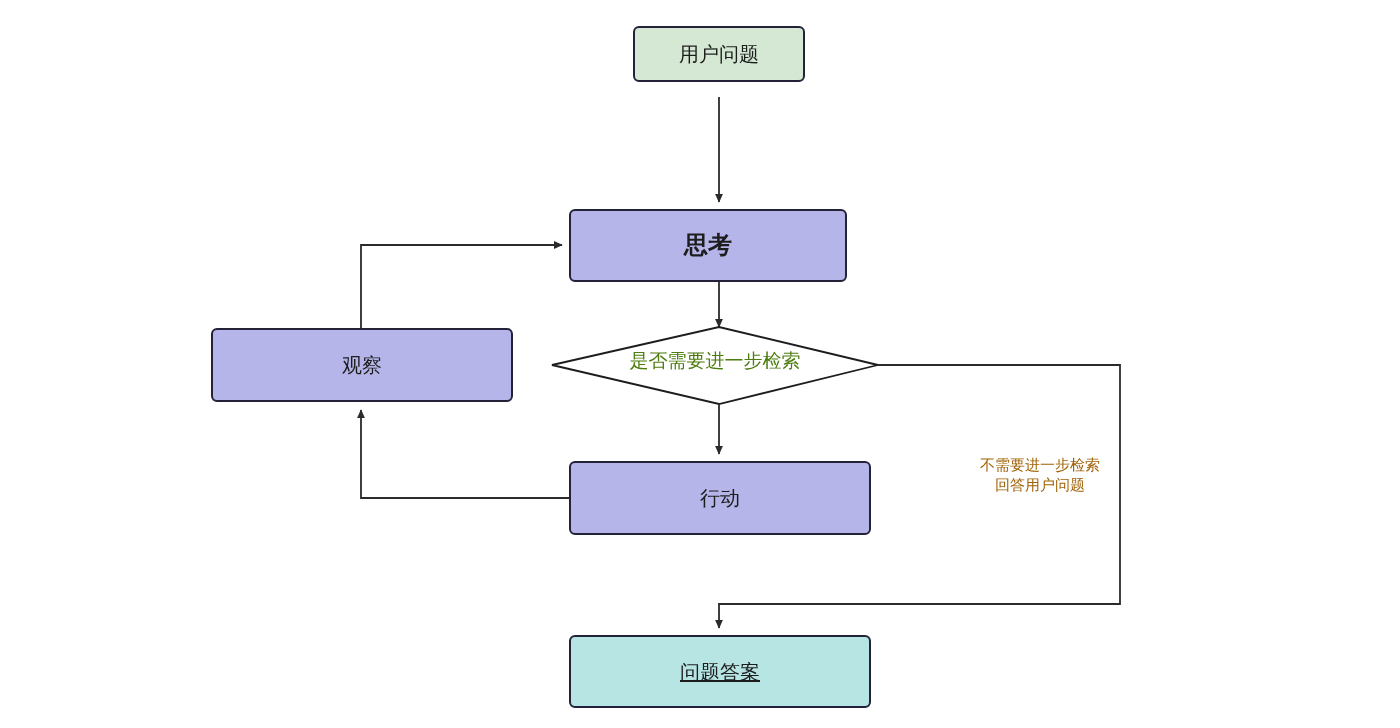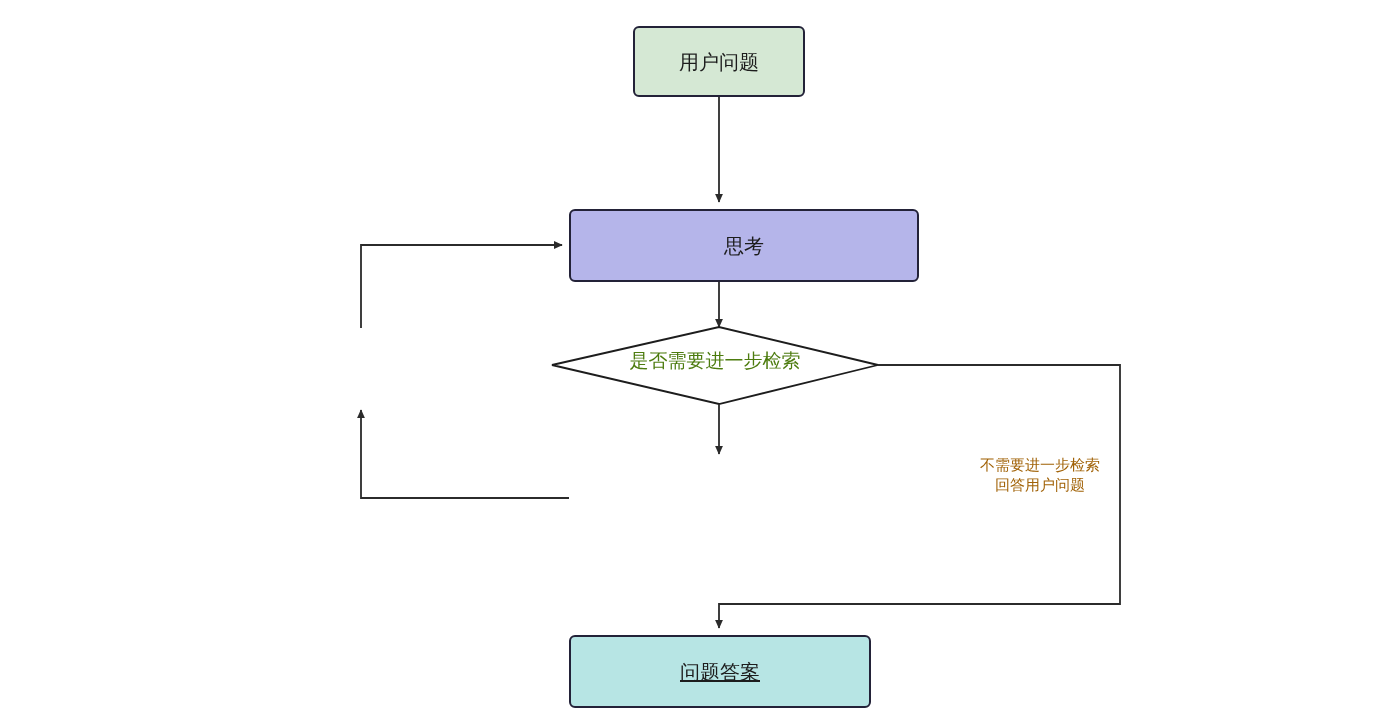--- a/index.html
+++ b/index.html
@@ -40,31 +40,32 @@
     z-index: 3;
   }
   .node-label {
     display: block;
     white-space: nowrap;
   }
   .n-start {
     left: 633px;
     top: 26px;
     width: 172px;
-    height: 71px;
+    height: 56px;
     background: #d5e8d4;
     font-size: 20px;
   }
   .n-think {
     left: 569px;
     top: 209px;
-    width: 350px;
+    width: 278px;
     height: 73px;
     background: #b5b5ea;
-    font-size: 20px;
+    font-size: 24px;
+    font-weight: bold;
   }
   .n-observe {
     left: 211px;
     top: 328px;
     width: 302px;
     height: 74px;
     background: #b5b5ea;
     font-size: 20px;
   }
   .n-act {
@@ -160,21 +161,27 @@
   </div>
 
   <div class="node n-think">
     <span class="node-label">思考</span>
   </div>
 
   <div class="decision-label">
     <span class="node-label">是否需要进一步检索</span>
   </div>
 
+  <div class="node n-observe">
+    <span class="node-label">观察</span>
+  </div>
 
+  <div class="node n-act">
+    <span class="node-label">行动</span>
+  </div>
 
   <div class="node n-answer">
     <span class="node-label">问题答案</span>
   </div>
 
   <div class="edge-label">
     <span>不需要进一步检索</span>
     <span>回答用户问题</span>
   </div>
 

